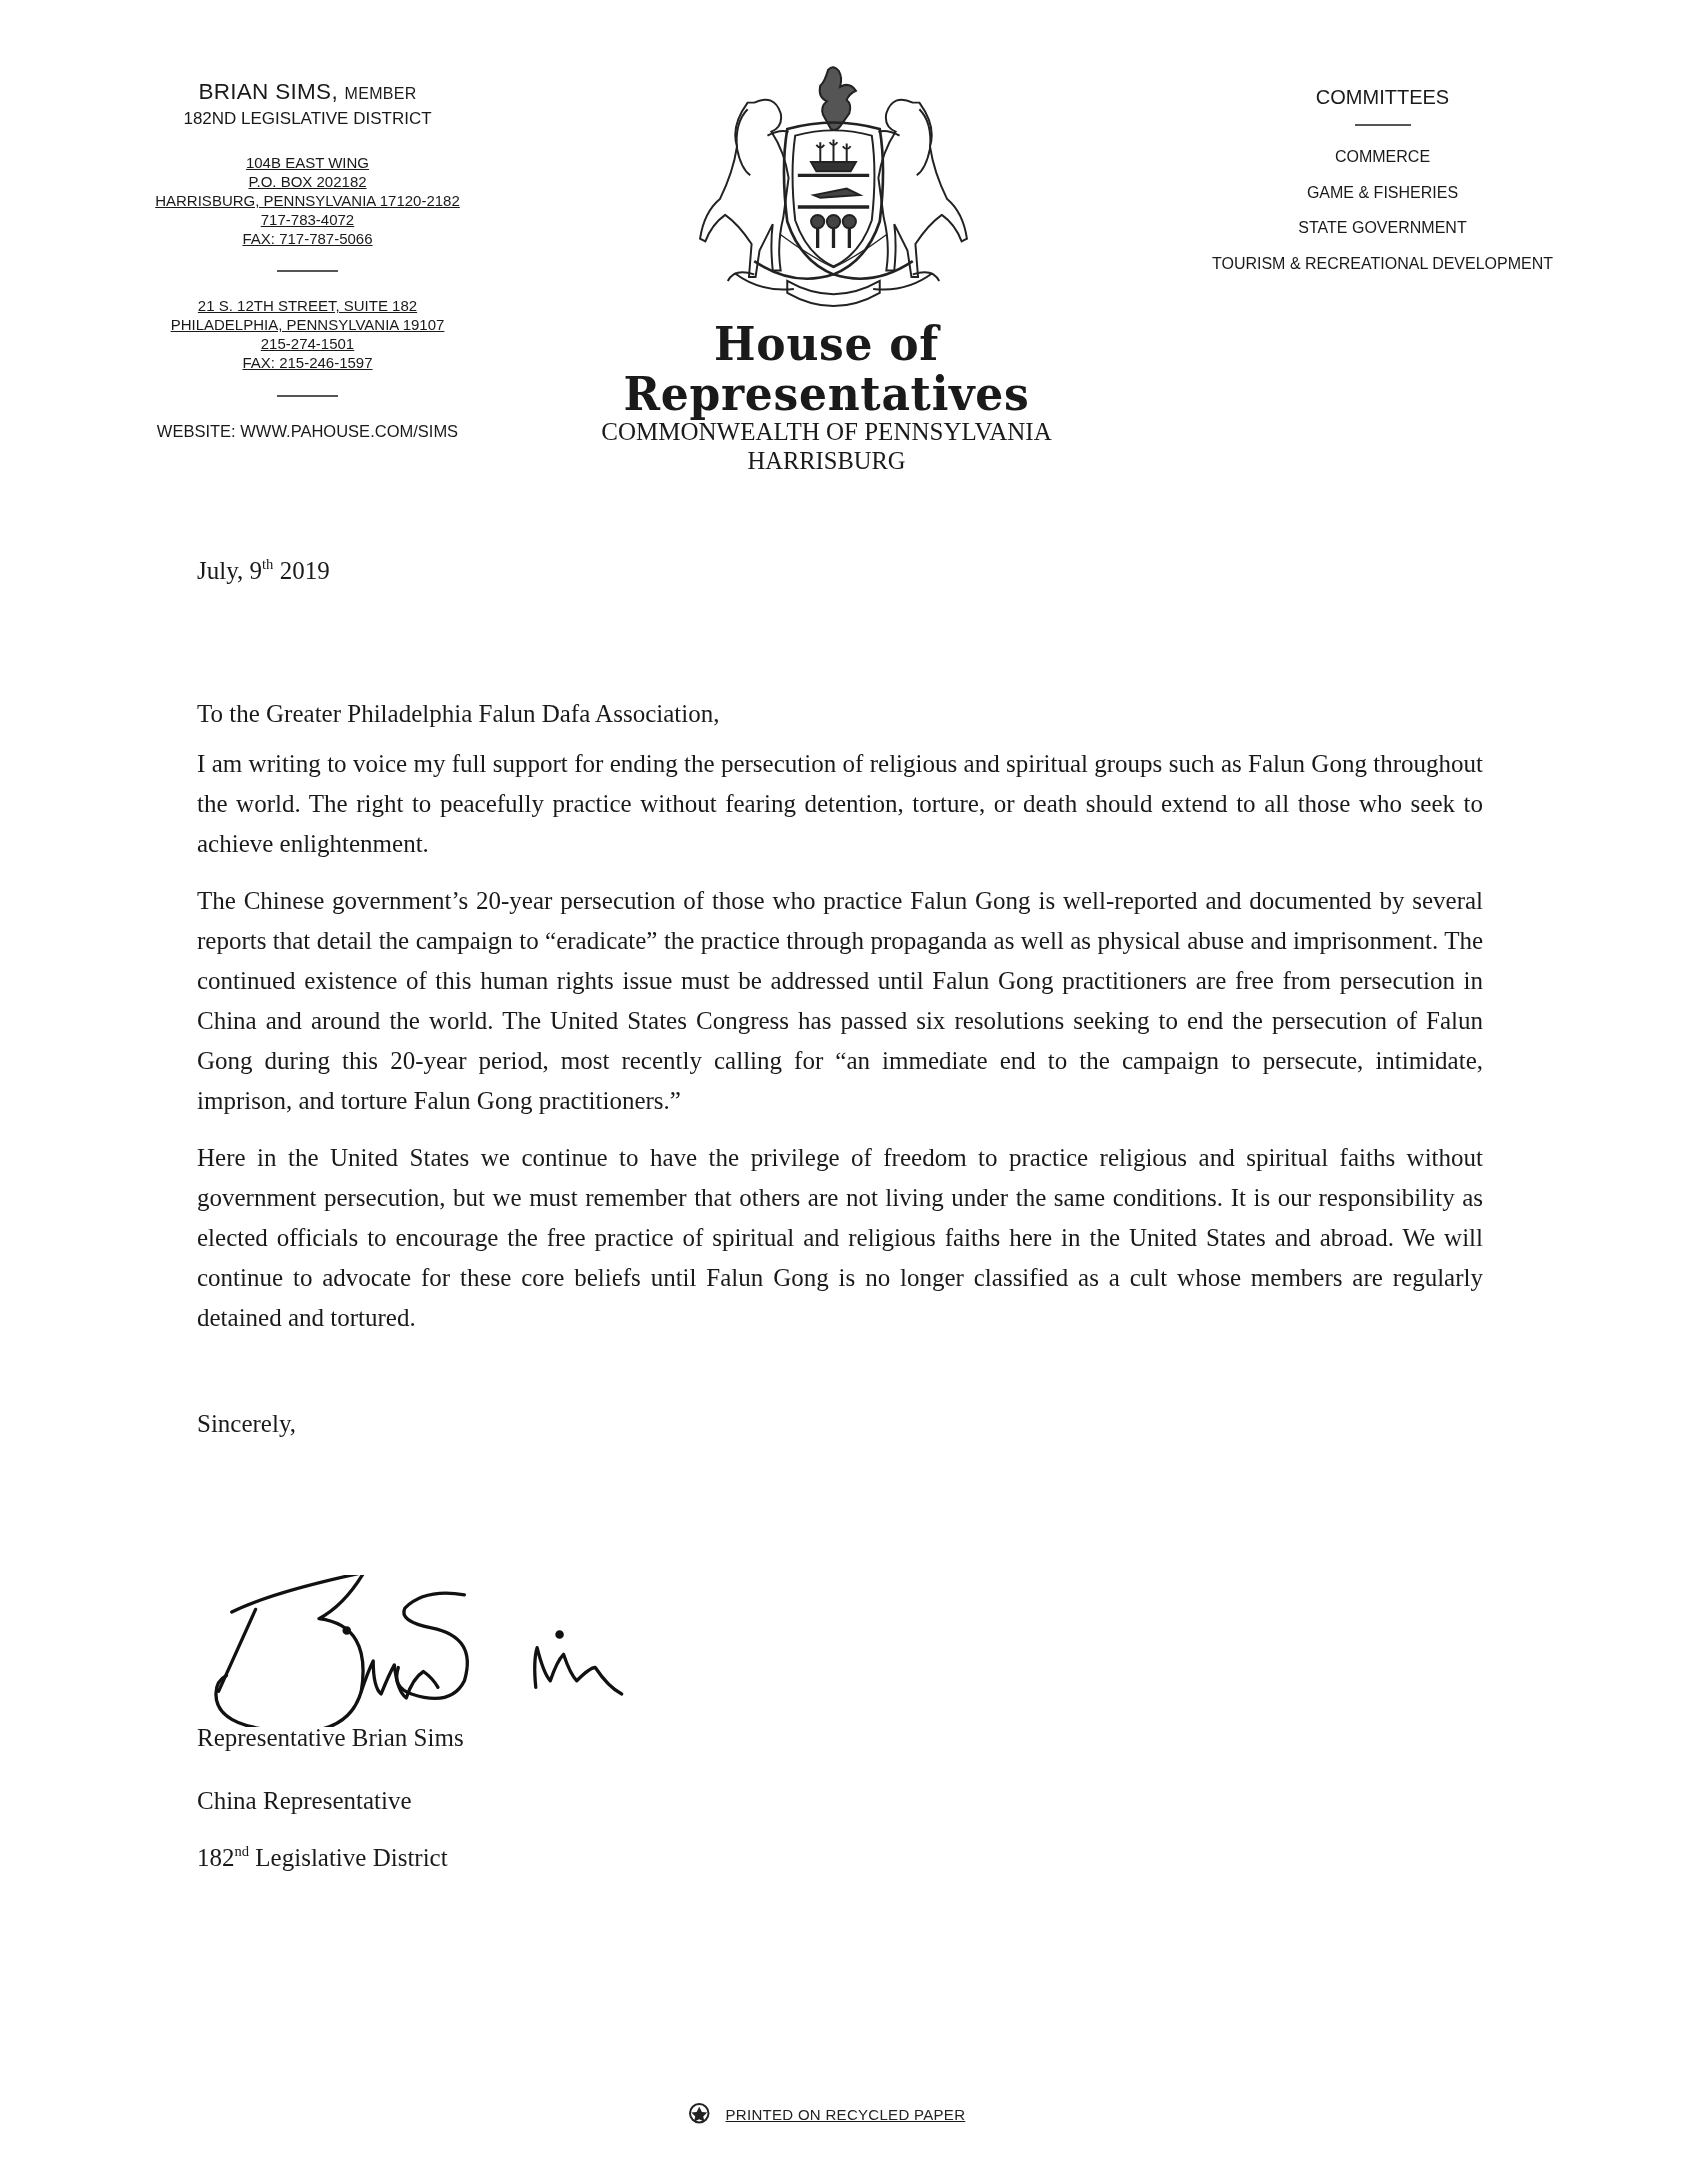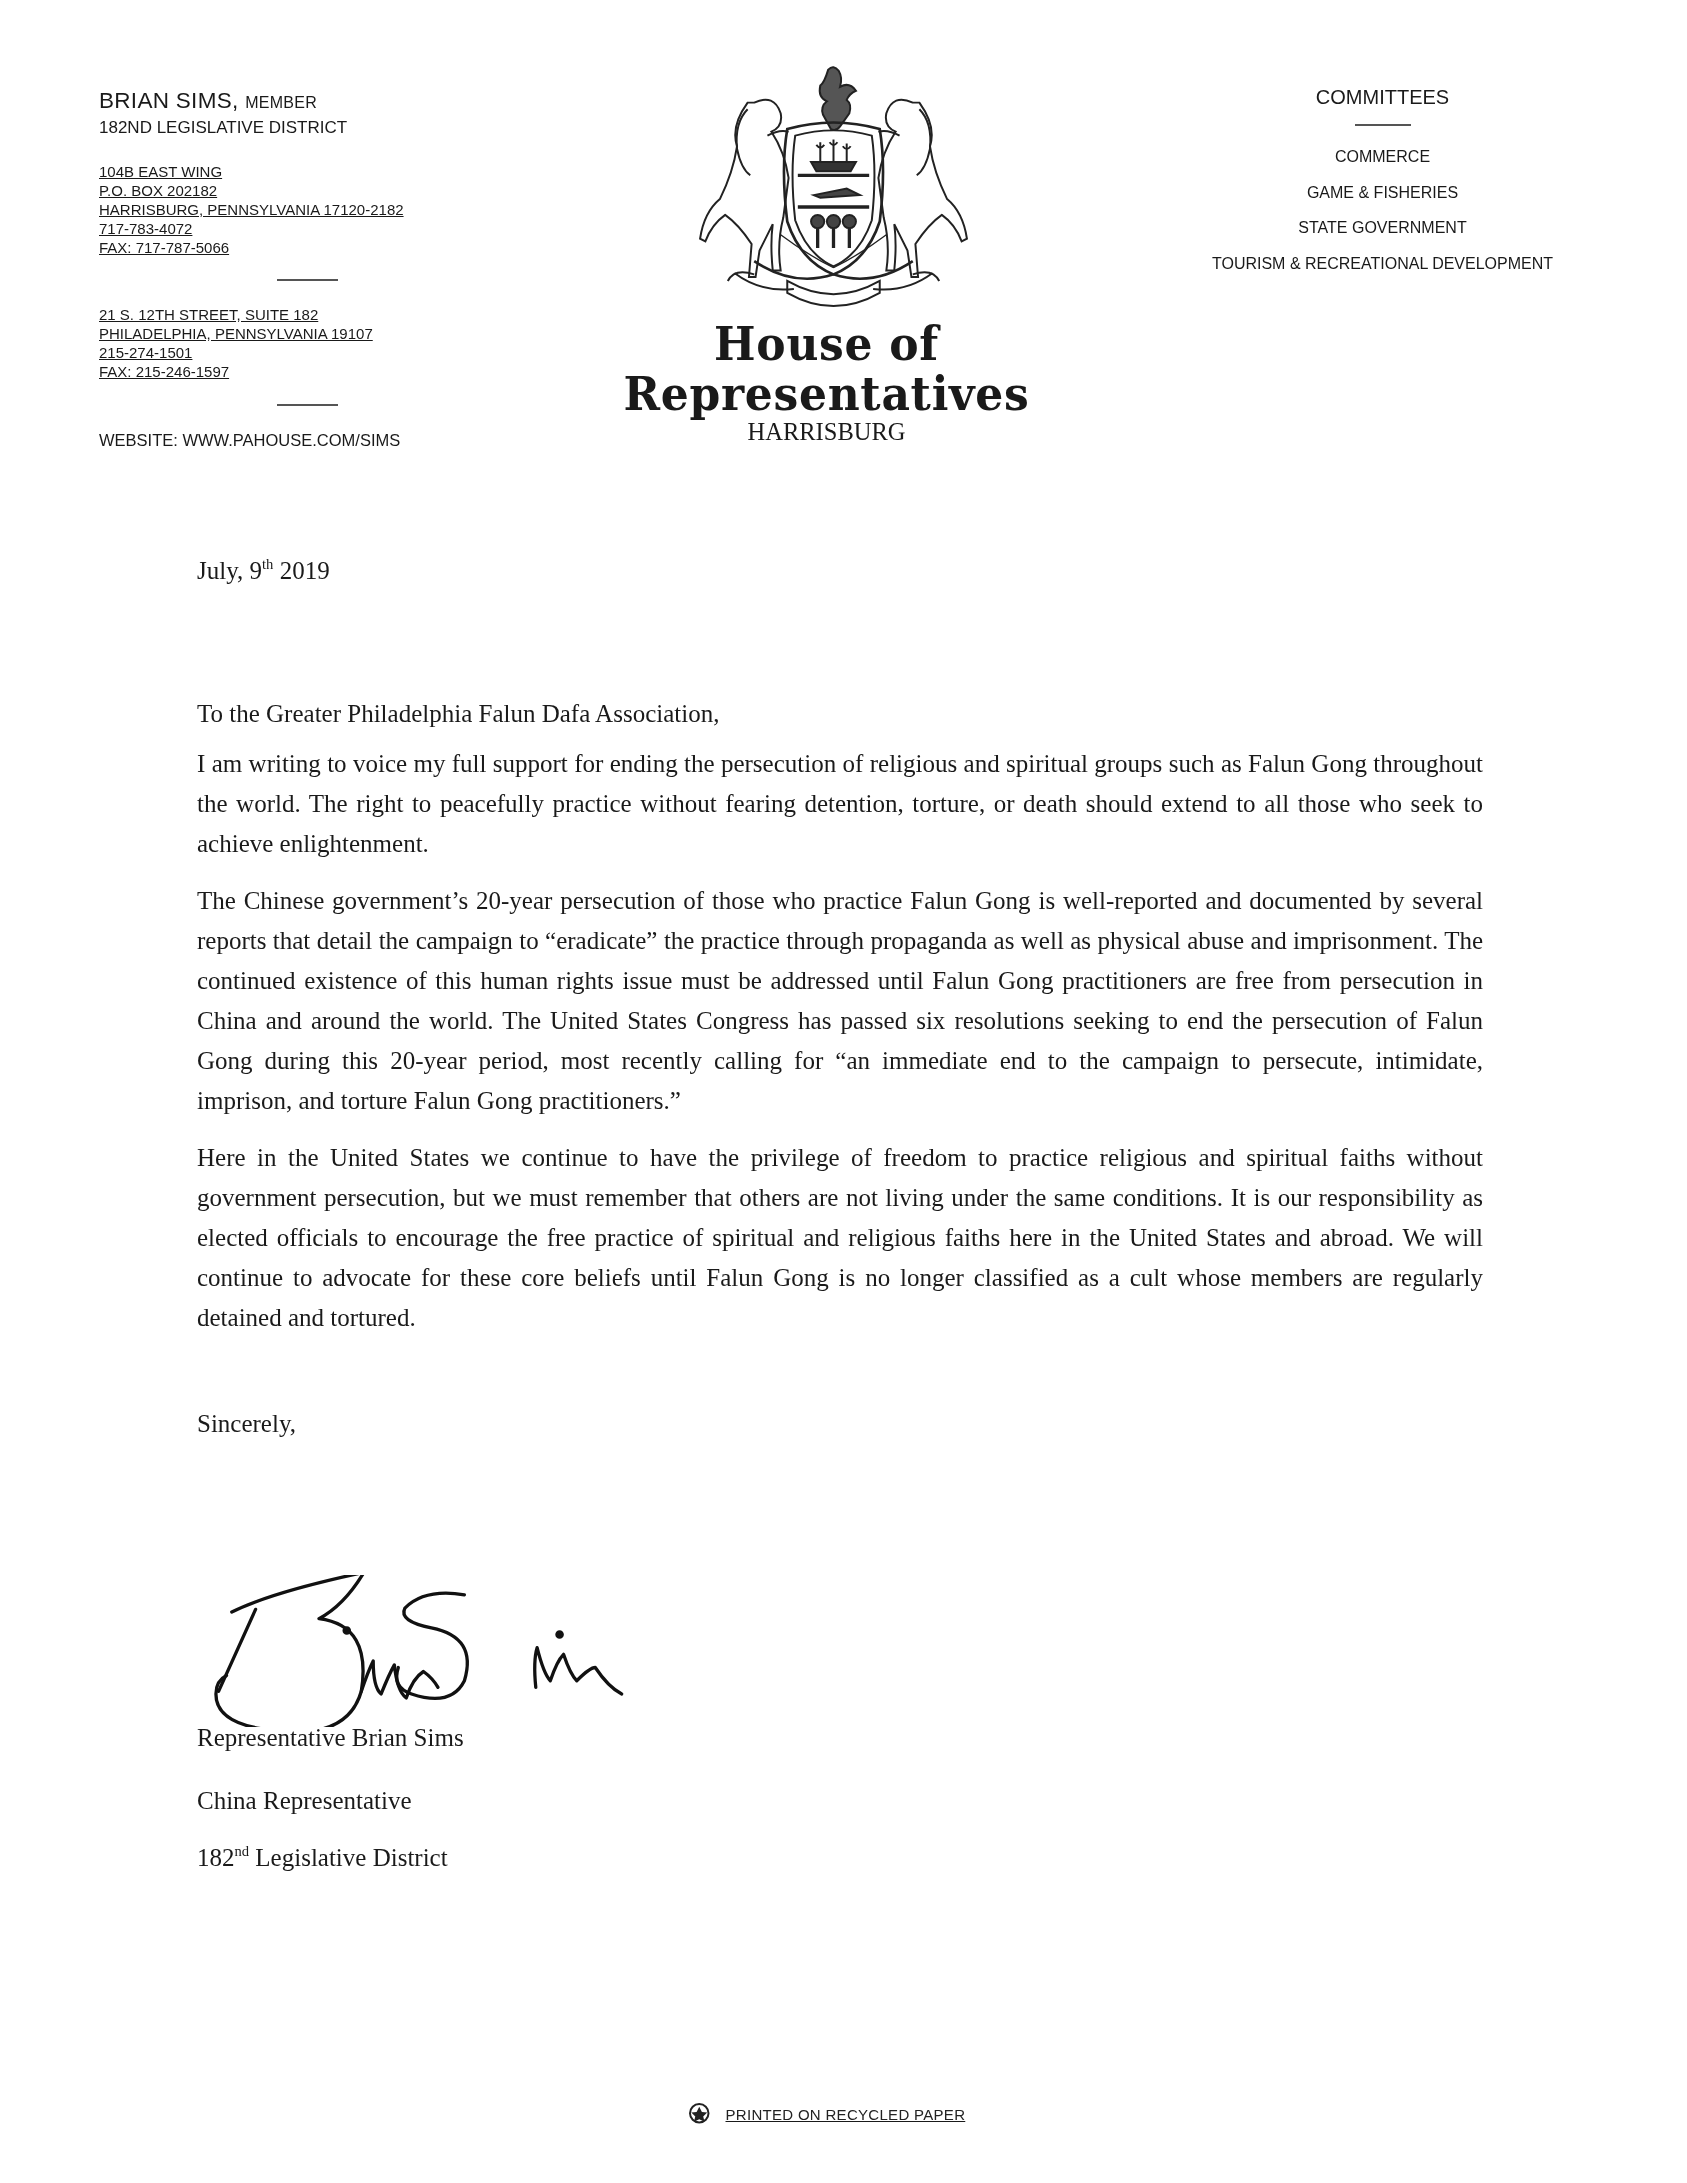--- a/index.html
+++ b/index.html
@@ -2,21 +2,21 @@
 <html style="font-size:10.6px"><head>
   <meta charset="utf-8">
   <style>
     html, body { margin: 0; padding: 0; background: #ffffff; }
     body { width: 1687px; height: 2183px; position: relative; overflow: hidden; color: #1a1a1a; }
     .abs { position: absolute; }
     .sans { font-family: "Liberation Sans", "DejaVu Sans", sans-serif; }
     .serif { font-family: "Liberation Serif", "DejaVu Serif", serif; }
 
     
-    #left-block { left: 99px; top: 88px; width: 417px; }
+    #left-block { left: 99px; top: 79px; width: 417px; text-align: center; }
     #left-block .name-line { font-size: 22.5px; line-height: 26.5px; letter-spacing: 0.3px; }
     #left-block .name-line .member { font-size: 16px; }
     #left-block .district { font-size: 17px; line-height: 21px; margin-bottom: 24px; }
     #left-block .addr { font-size: 15px; line-height: 19px; text-decoration: underline; }
     #left-block .rule { width: 61px; height: 2px; background: #555; margin: 22.5px auto 24px auto; }
     #left-block .website { font-size: 16.5px; line-height: 20px; }
 
     
     #seal { left: 655px; top: 63px; width: 357px; height: 251px; }
 
@@ -122,20 +122,21 @@
       <path d="M120 318 q40 30 90 24 M420 318 q-40 30 -90 24"></path>
       <path d="M200 330 q70 40 140 0 l0 18 q-70 40 -140 0z"></path>
       <path d="M110 330 q10 -20 40 -10 M430 330 q-10 -20 -40 -10"></path>
       <path d="M190 260 q40 30 80 50 M350 260 q-40 30 -80 50" stroke-width="2"></path>
     </g>
   </svg>
 </div>
 
 <div id="center-title" class="abs">
   <div class="house">House of Representatives</div>
+  <div class="commonwealth serif">COMMONWEALTH OF PENNSYLVANIA</div>
   <div class="city serif">HARRISBURG</div>
 </div>
 
 <div id="right-block" class="abs sans">
   <div class="heading">COMMITTEES</div>
   <div class="rule"></div>
   <div class="item">
     <span>COMMERCE</span>
   </div>
   <div class="item">

